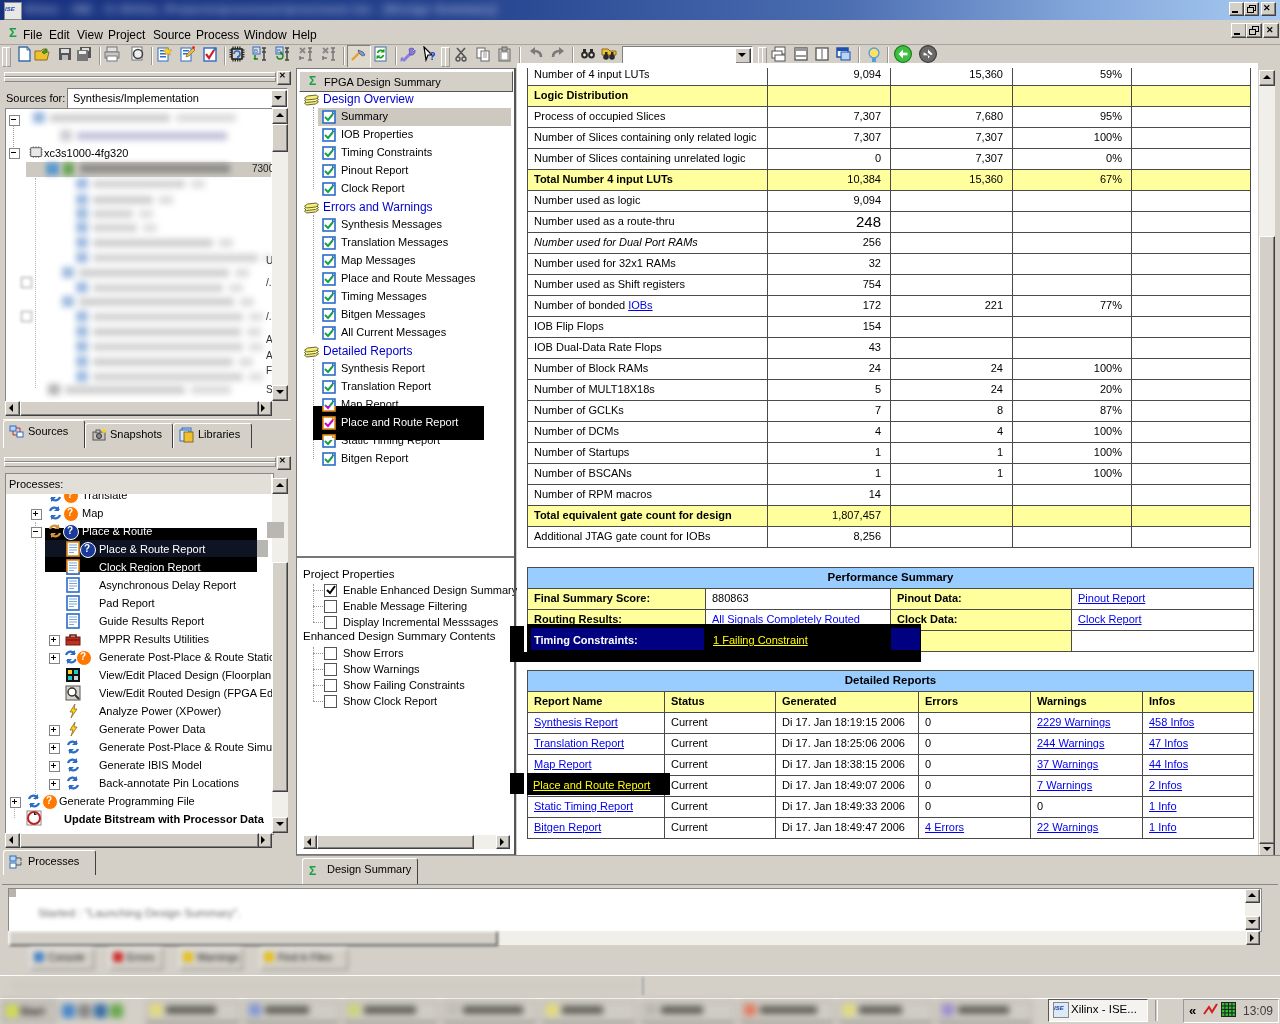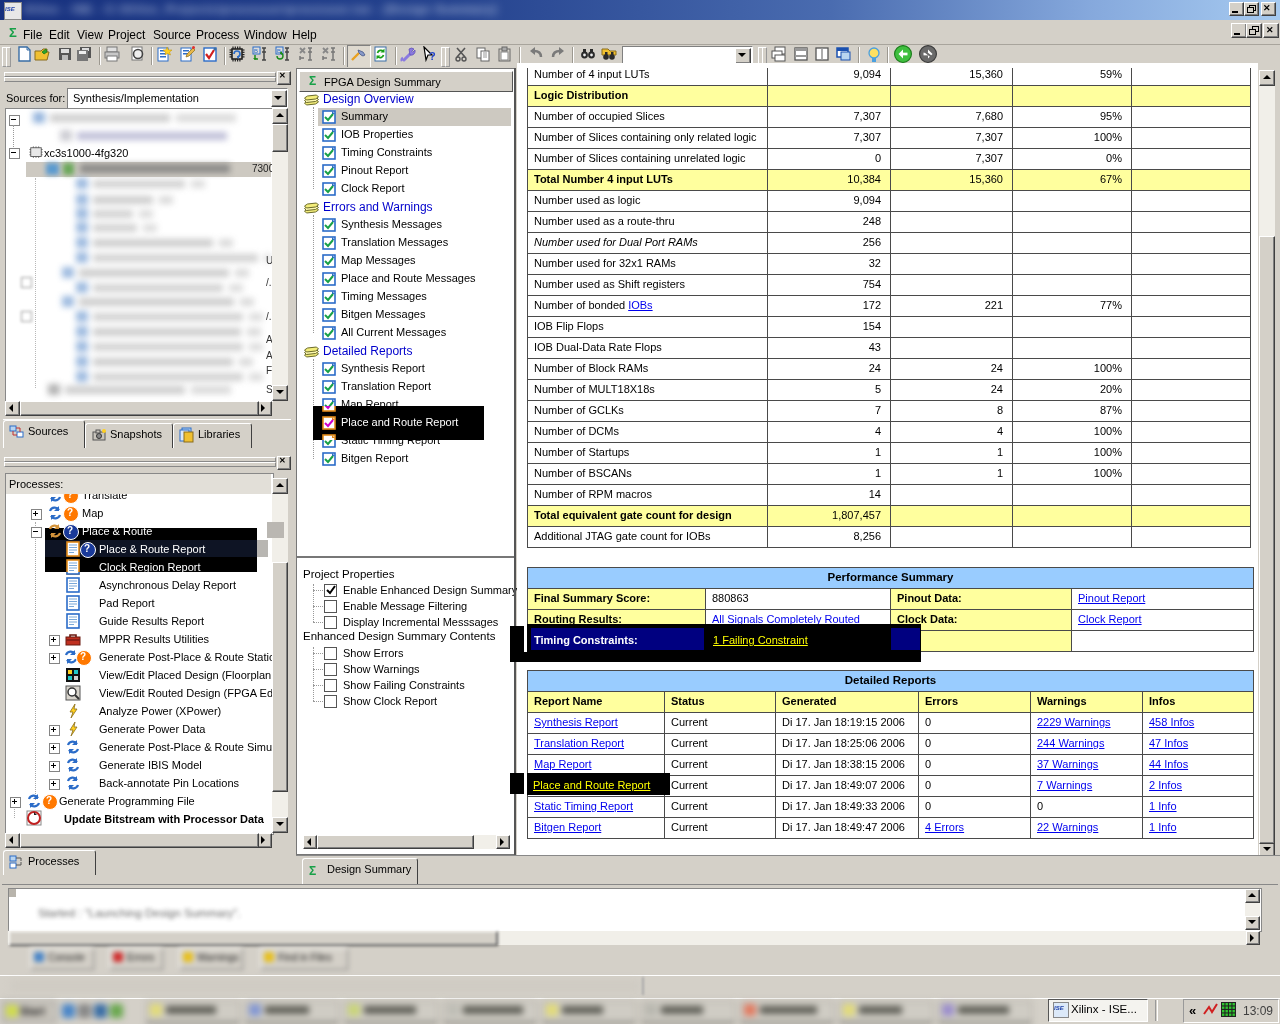--- a/index.html
+++ b/index.html
@@ -802,21 +802,21 @@
 <div class="a" style="left:1012px;top:64px;width:119px;height:21px;background:#fff;"></div>
 <div class="a" style="left:1012px;top:64px;width:110px;text-align:right;font-size:11px;line-height:21px;height:21px;white-space:nowrap;">59%</div>
 <div class="a" style="left:1131px;top:64px;width:119px;height:21px;background:#fff;"></div>
 <div class="a" style="left:527px;top:85px;width:240px;height:21px;background:#ffff9e;"></div>
 <div class="a" style="left:534px;top:85px;font-size:11px;line-height:21px;height:21px;white-space:nowrap;font-weight:bold;">Logic Distribution</div>
 <div class="a" style="left:767px;top:85px;width:123px;height:21px;background:#ffff9e;"></div>
 <div class="a" style="left:890px;top:85px;width:122px;height:21px;background:#ffff9e;"></div>
 <div class="a" style="left:1012px;top:85px;width:119px;height:21px;background:#ffff9e;"></div>
 <div class="a" style="left:1131px;top:85px;width:119px;height:21px;background:#ffff9e;"></div>
 <div class="a" style="left:527px;top:106px;width:240px;height:21px;background:#fff;"></div>
-<div class="a" style="left:534px;top:106px;font-size:11px;line-height:21px;height:21px;white-space:nowrap;">Number of occupied Slices</div>
+<div class="a" style="left:534px;top:106px;font-size:11px;line-height:21px;height:21px;white-space:nowrap;">Process of occupied Slices</div>
 <div class="a" style="left:767px;top:106px;width:123px;height:21px;background:#fff;"></div>
 <div class="a" style="left:767px;top:106px;width:114px;text-align:right;font-size:11px;line-height:21px;height:21px;white-space:nowrap;">7,307</div>
 <div class="a" style="left:890px;top:106px;width:122px;height:21px;background:#fff;"></div>
 <div class="a" style="left:890px;top:106px;width:113px;text-align:right;font-size:11px;line-height:21px;height:21px;white-space:nowrap;">7,680</div>
 <div class="a" style="left:1012px;top:106px;width:119px;height:21px;background:#fff;"></div>
 <div class="a" style="left:1012px;top:106px;width:110px;text-align:right;font-size:11px;line-height:21px;height:21px;white-space:nowrap;">95%</div>
 <div class="a" style="left:1131px;top:106px;width:119px;height:21px;background:#fff;"></div>
 <div class="a" style="left:527px;top:127px;width:240px;height:21px;background:#fff;"></div>
 <div class="a" style="left:534px;top:127px;font-size:11px;line-height:21px;height:21px;white-space:nowrap;">Number of Slices containing only related logic</div>
 <div class="a" style="left:767px;top:127px;width:123px;height:21px;background:#fff;"></div>
@@ -847,21 +847,21 @@
 <div class="a" style="left:527px;top:190px;width:240px;height:21px;background:#fff;"></div>
 <div class="a" style="left:534px;top:190px;font-size:11px;line-height:21px;height:21px;white-space:nowrap;">Number used as logic</div>
 <div class="a" style="left:767px;top:190px;width:123px;height:21px;background:#fff;"></div>
 <div class="a" style="left:767px;top:190px;width:114px;text-align:right;font-size:11px;line-height:21px;height:21px;white-space:nowrap;">9,094</div>
 <div class="a" style="left:890px;top:190px;width:122px;height:21px;background:#fff;"></div>
 <div class="a" style="left:1012px;top:190px;width:119px;height:21px;background:#fff;"></div>
 <div class="a" style="left:1131px;top:190px;width:119px;height:21px;background:#fff;"></div>
 <div class="a" style="left:527px;top:211px;width:240px;height:21px;background:#fff;"></div>
 <div class="a" style="left:534px;top:211px;font-size:11px;line-height:21px;height:21px;white-space:nowrap;">Number used as a route-thru</div>
 <div class="a" style="left:767px;top:211px;width:123px;height:21px;background:#fff;"></div>
-<div class="a" style="left:767px;top:211px;width:114px;text-align:right;font-size:11px;line-height:21px;height:21px;white-space:nowrap;">248</div>
+<div class="a" style="left:767px;top:211px;width:114px;text-align:right;font-size:15px;line-height:21px;height:21px;white-space:nowrap;">248</div>
 <div class="a" style="left:890px;top:211px;width:122px;height:21px;background:#fff;"></div>
 <div class="a" style="left:1012px;top:211px;width:119px;height:21px;background:#fff;"></div>
 <div class="a" style="left:1131px;top:211px;width:119px;height:21px;background:#fff;"></div>
 <div class="a" style="left:527px;top:232px;width:240px;height:21px;background:#fff;"></div>
 <div class="a" style="left:534px;top:232px;font-size:11px;line-height:21px;height:21px;white-space:nowrap;font-style:italic;">Number used for Dual Port RAMs</div>
 <div class="a" style="left:767px;top:232px;width:123px;height:21px;background:#fff;"></div>
 <div class="a" style="left:767px;top:232px;width:114px;text-align:right;font-size:11px;line-height:21px;height:21px;white-space:nowrap;">256</div>
 <div class="a" style="left:890px;top:232px;width:122px;height:21px;background:#fff;"></div>
 <div class="a" style="left:1012px;top:232px;width:119px;height:21px;background:#fff;"></div>
 <div class="a" style="left:1131px;top:232px;width:119px;height:21px;background:#fff;"></div>

